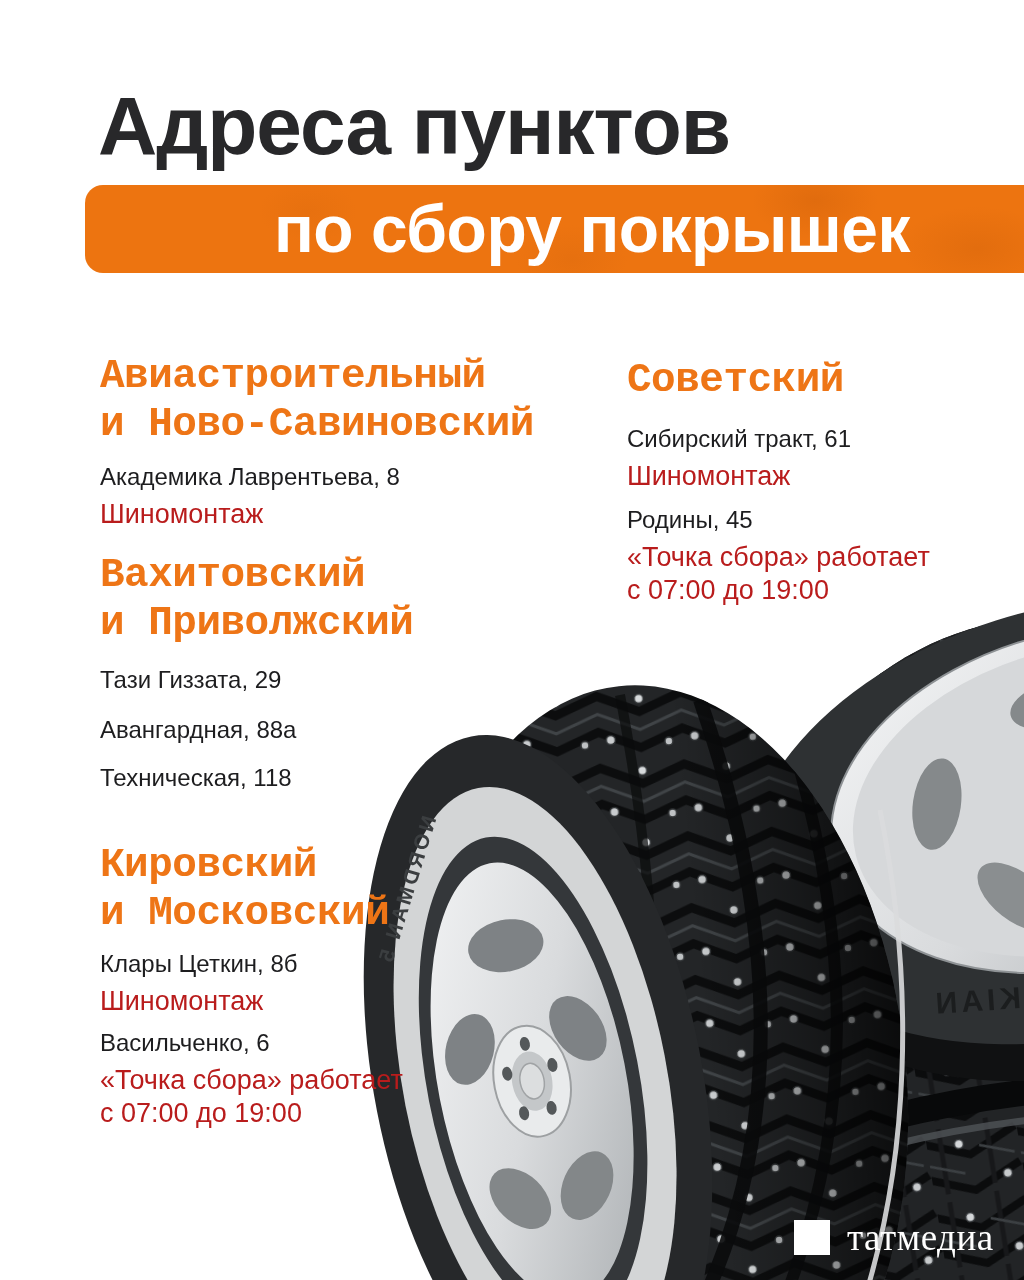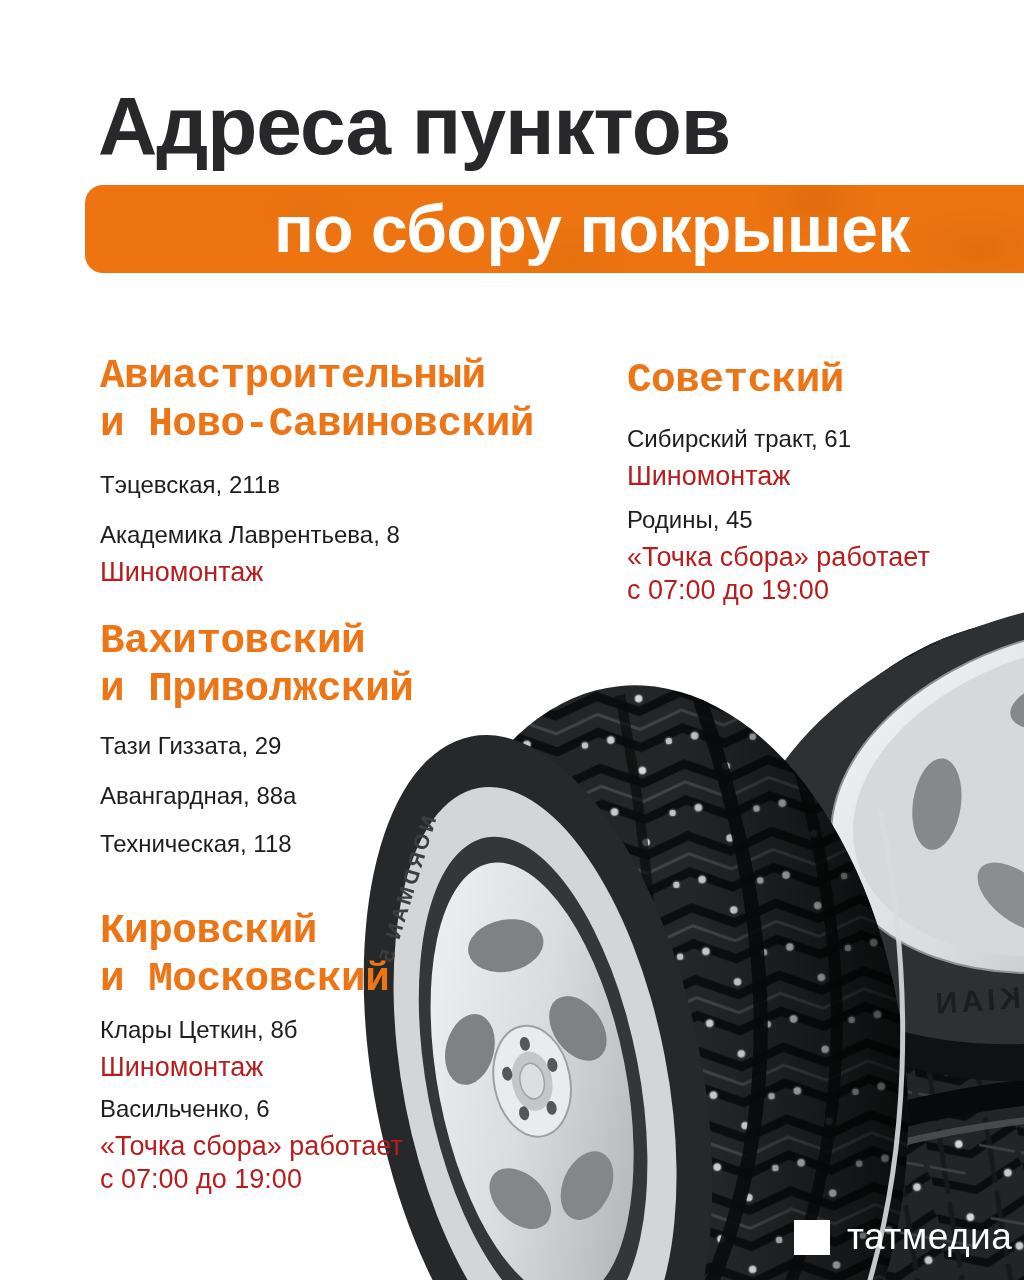--- a/index.html
+++ b/index.html
@@ -39,21 +39,21 @@
     color:#EE7516;letter-spacing:-.5px;white-space:pre-line;font-family:Liberation Mono, monospace;
   }
   .addr{
     font-size:24px;line-height:42px;font-weight:500;color:#1d1d1f;white-space:nowrap;
   }
   .note{
     font-size:27px;line-height:33px;font-weight:400;color:#b91c1c;white-space:pre-line;
   }
 
   .logo{
-    position:absolute;left:794px;top:1216px;display:flex;align-items:center;gap:17px;
+    position:absolute;left:794px;top:1216px;display:flex;align-items:center;gap:17px;font-family:Liberation Serif, serif;
   }
   .logo-mark{width:36px;height:35px;background:#ffffff;display:block}
   .logo-text{color:#ffffff;font-size:37px;font-weight:500;letter-spacing:.5px;white-space:nowrap}
 </style>
 </head>
 <body>
 
 <div class="page">
 
   <svg class="tires" viewBox="0 0 1024 1280" aria-hidden="true">
@@ -169,27 +169,26 @@
 
   <h1 class="title">Адреса пунктов</h1>
   <div class="banner">
     <span class="banner-label">по сбору покрышек</span>
   </div>
 
   <div class="col col-left">
     <section>
       <h2 class="district-heading">Авиастроительный
 и Ново-Савиновский</h2>
-      <div class="addr" style="margin-top:16px">Тэцевская, 211в</div>
       <div class="addr" style="margin-top:8px">Академика Лаврентьева, 8</div>
       <div class="note">Шиномонтаж</div>
     </section>
 
     <section>
-      <h2 class="district-heading" style="margin-top:28px">Вахитовский
+      <h2 class="district-heading" style="margin-top:20px">Вахитовский
 и Приволжский</h2>
       <div class="addr" style="margin-top:12px">Тази Гиззата, 29</div>
       <div class="addr" style="margin-top:8px">Авангардная, 88а</div>
       <div class="addr" style="margin-top:6px">Техническая, 118</div>
     </section>
 
     <section>
       <h2 class="district-heading" style="margin-top:42px">Кировский
 и Московский</h2>
       <div class="addr" style="margin-top:6px">Клары Цеткин, 8б</div>

